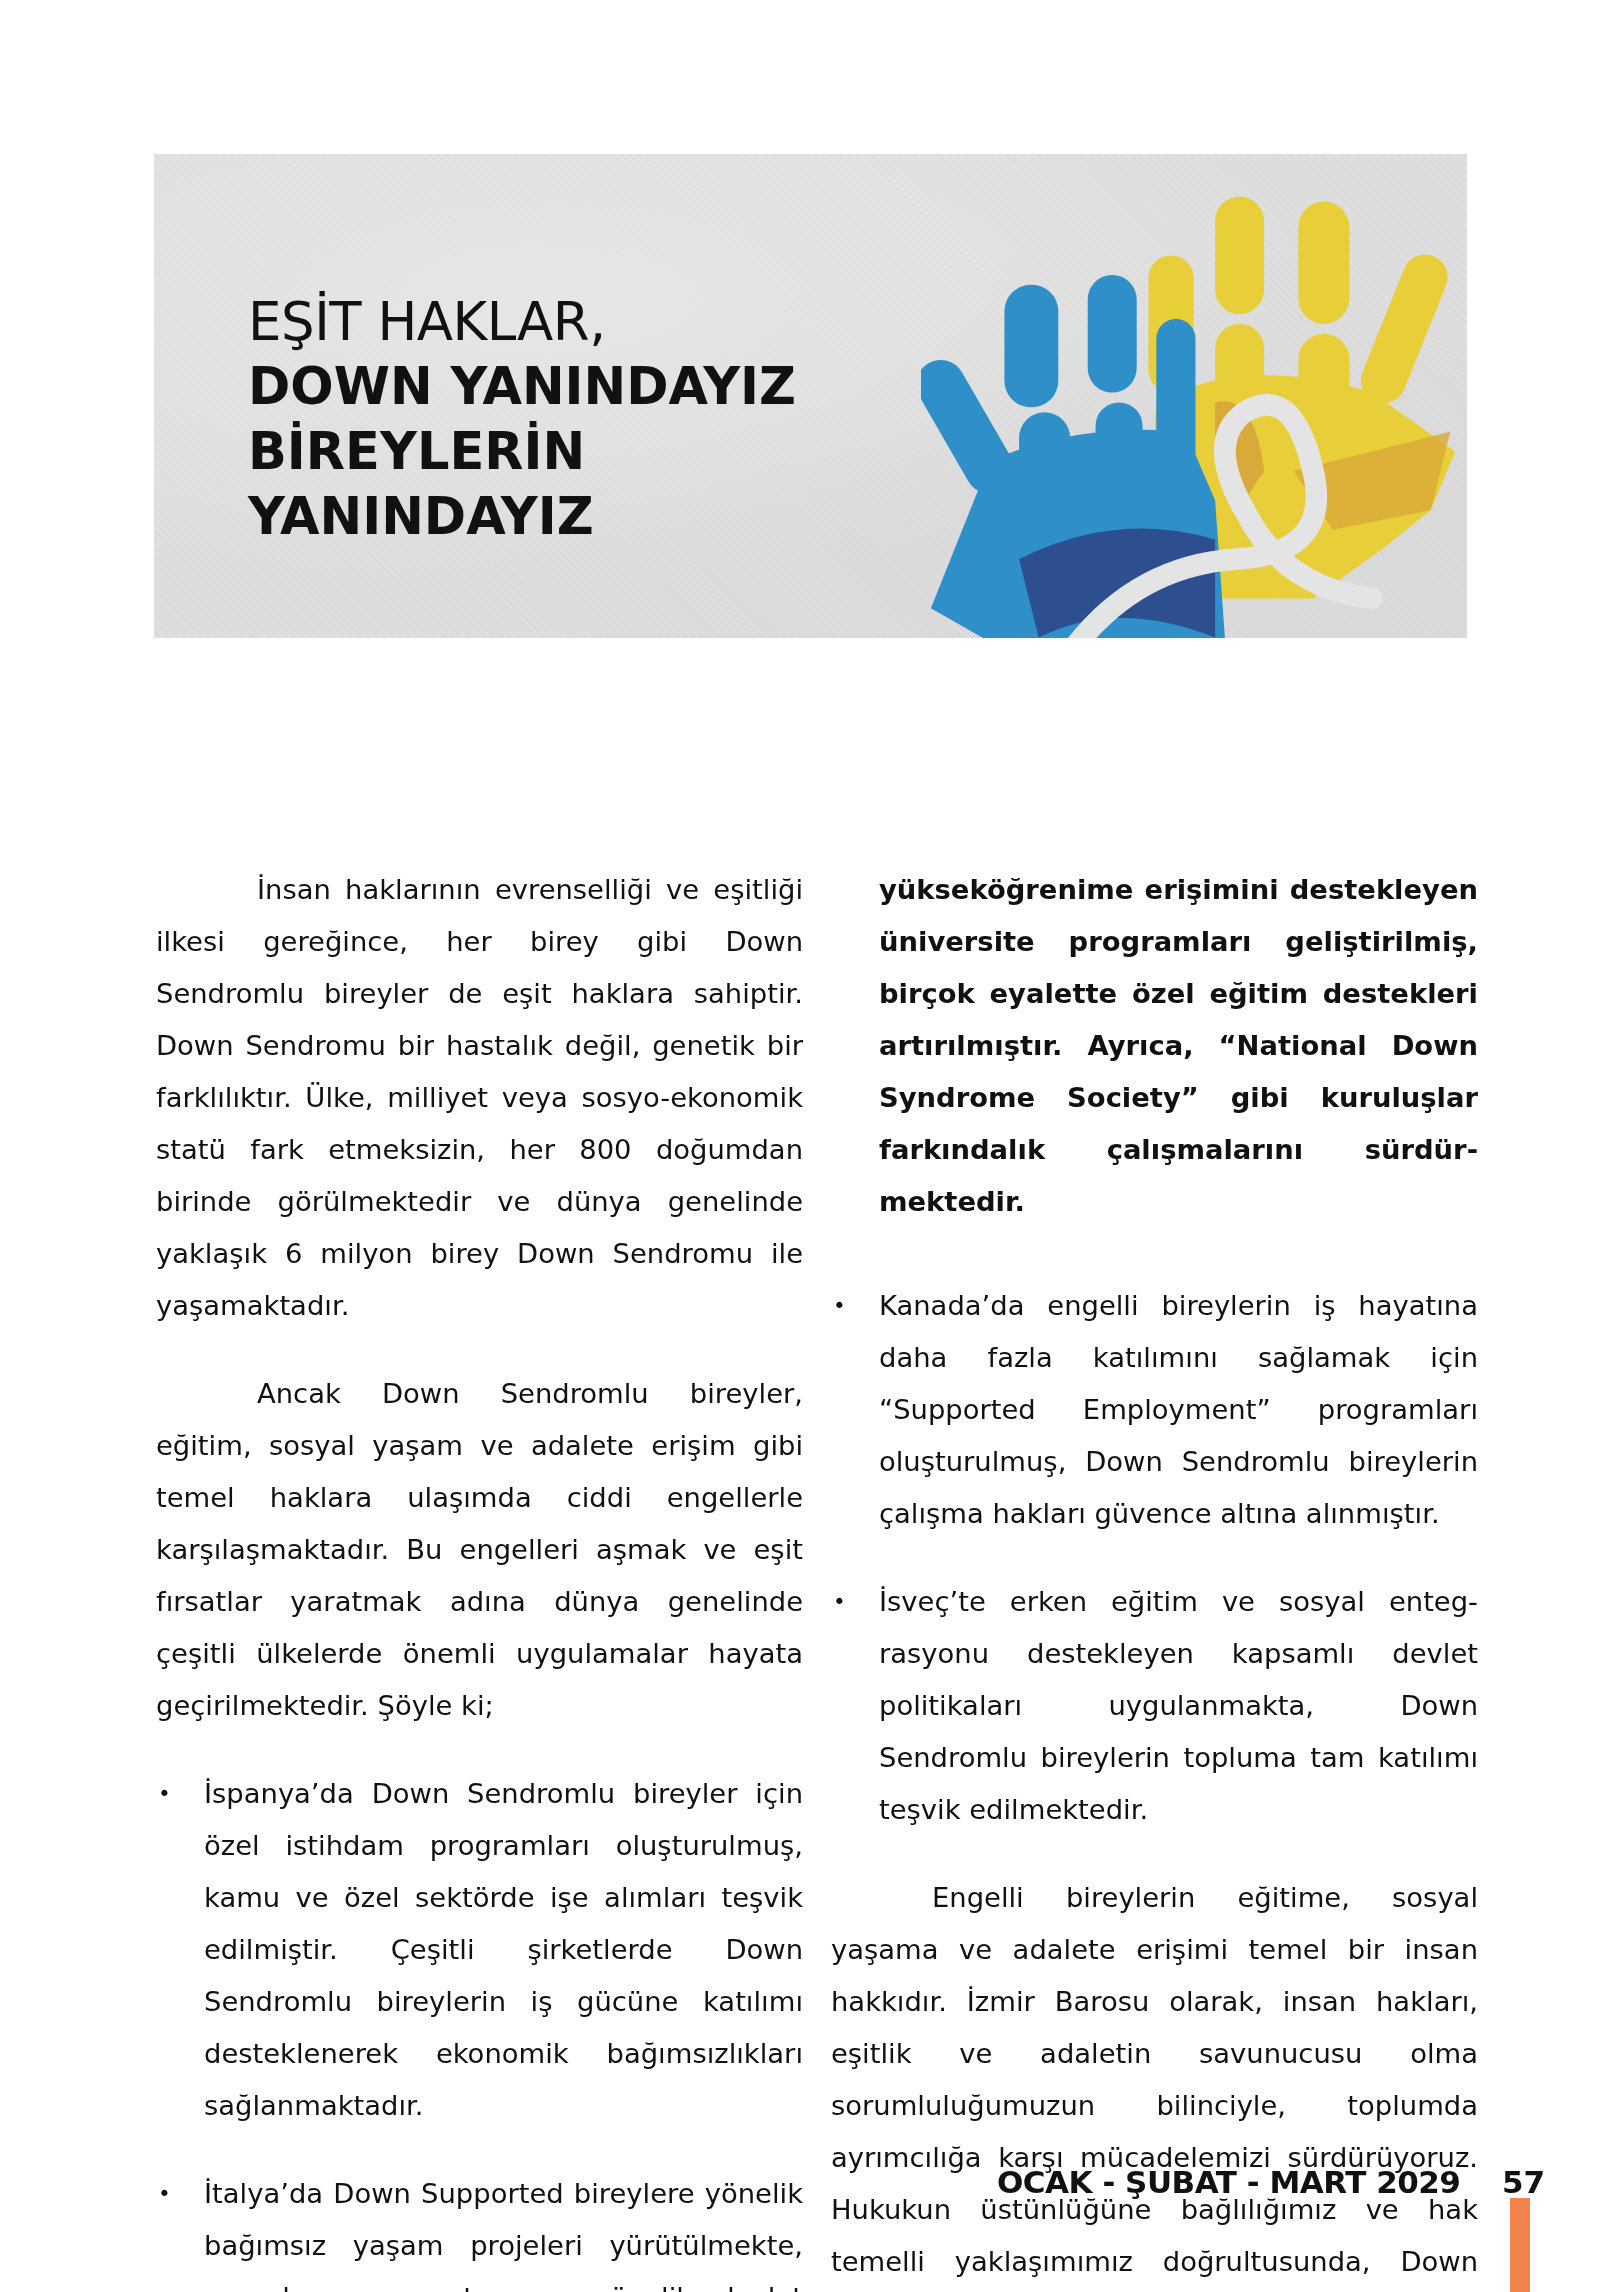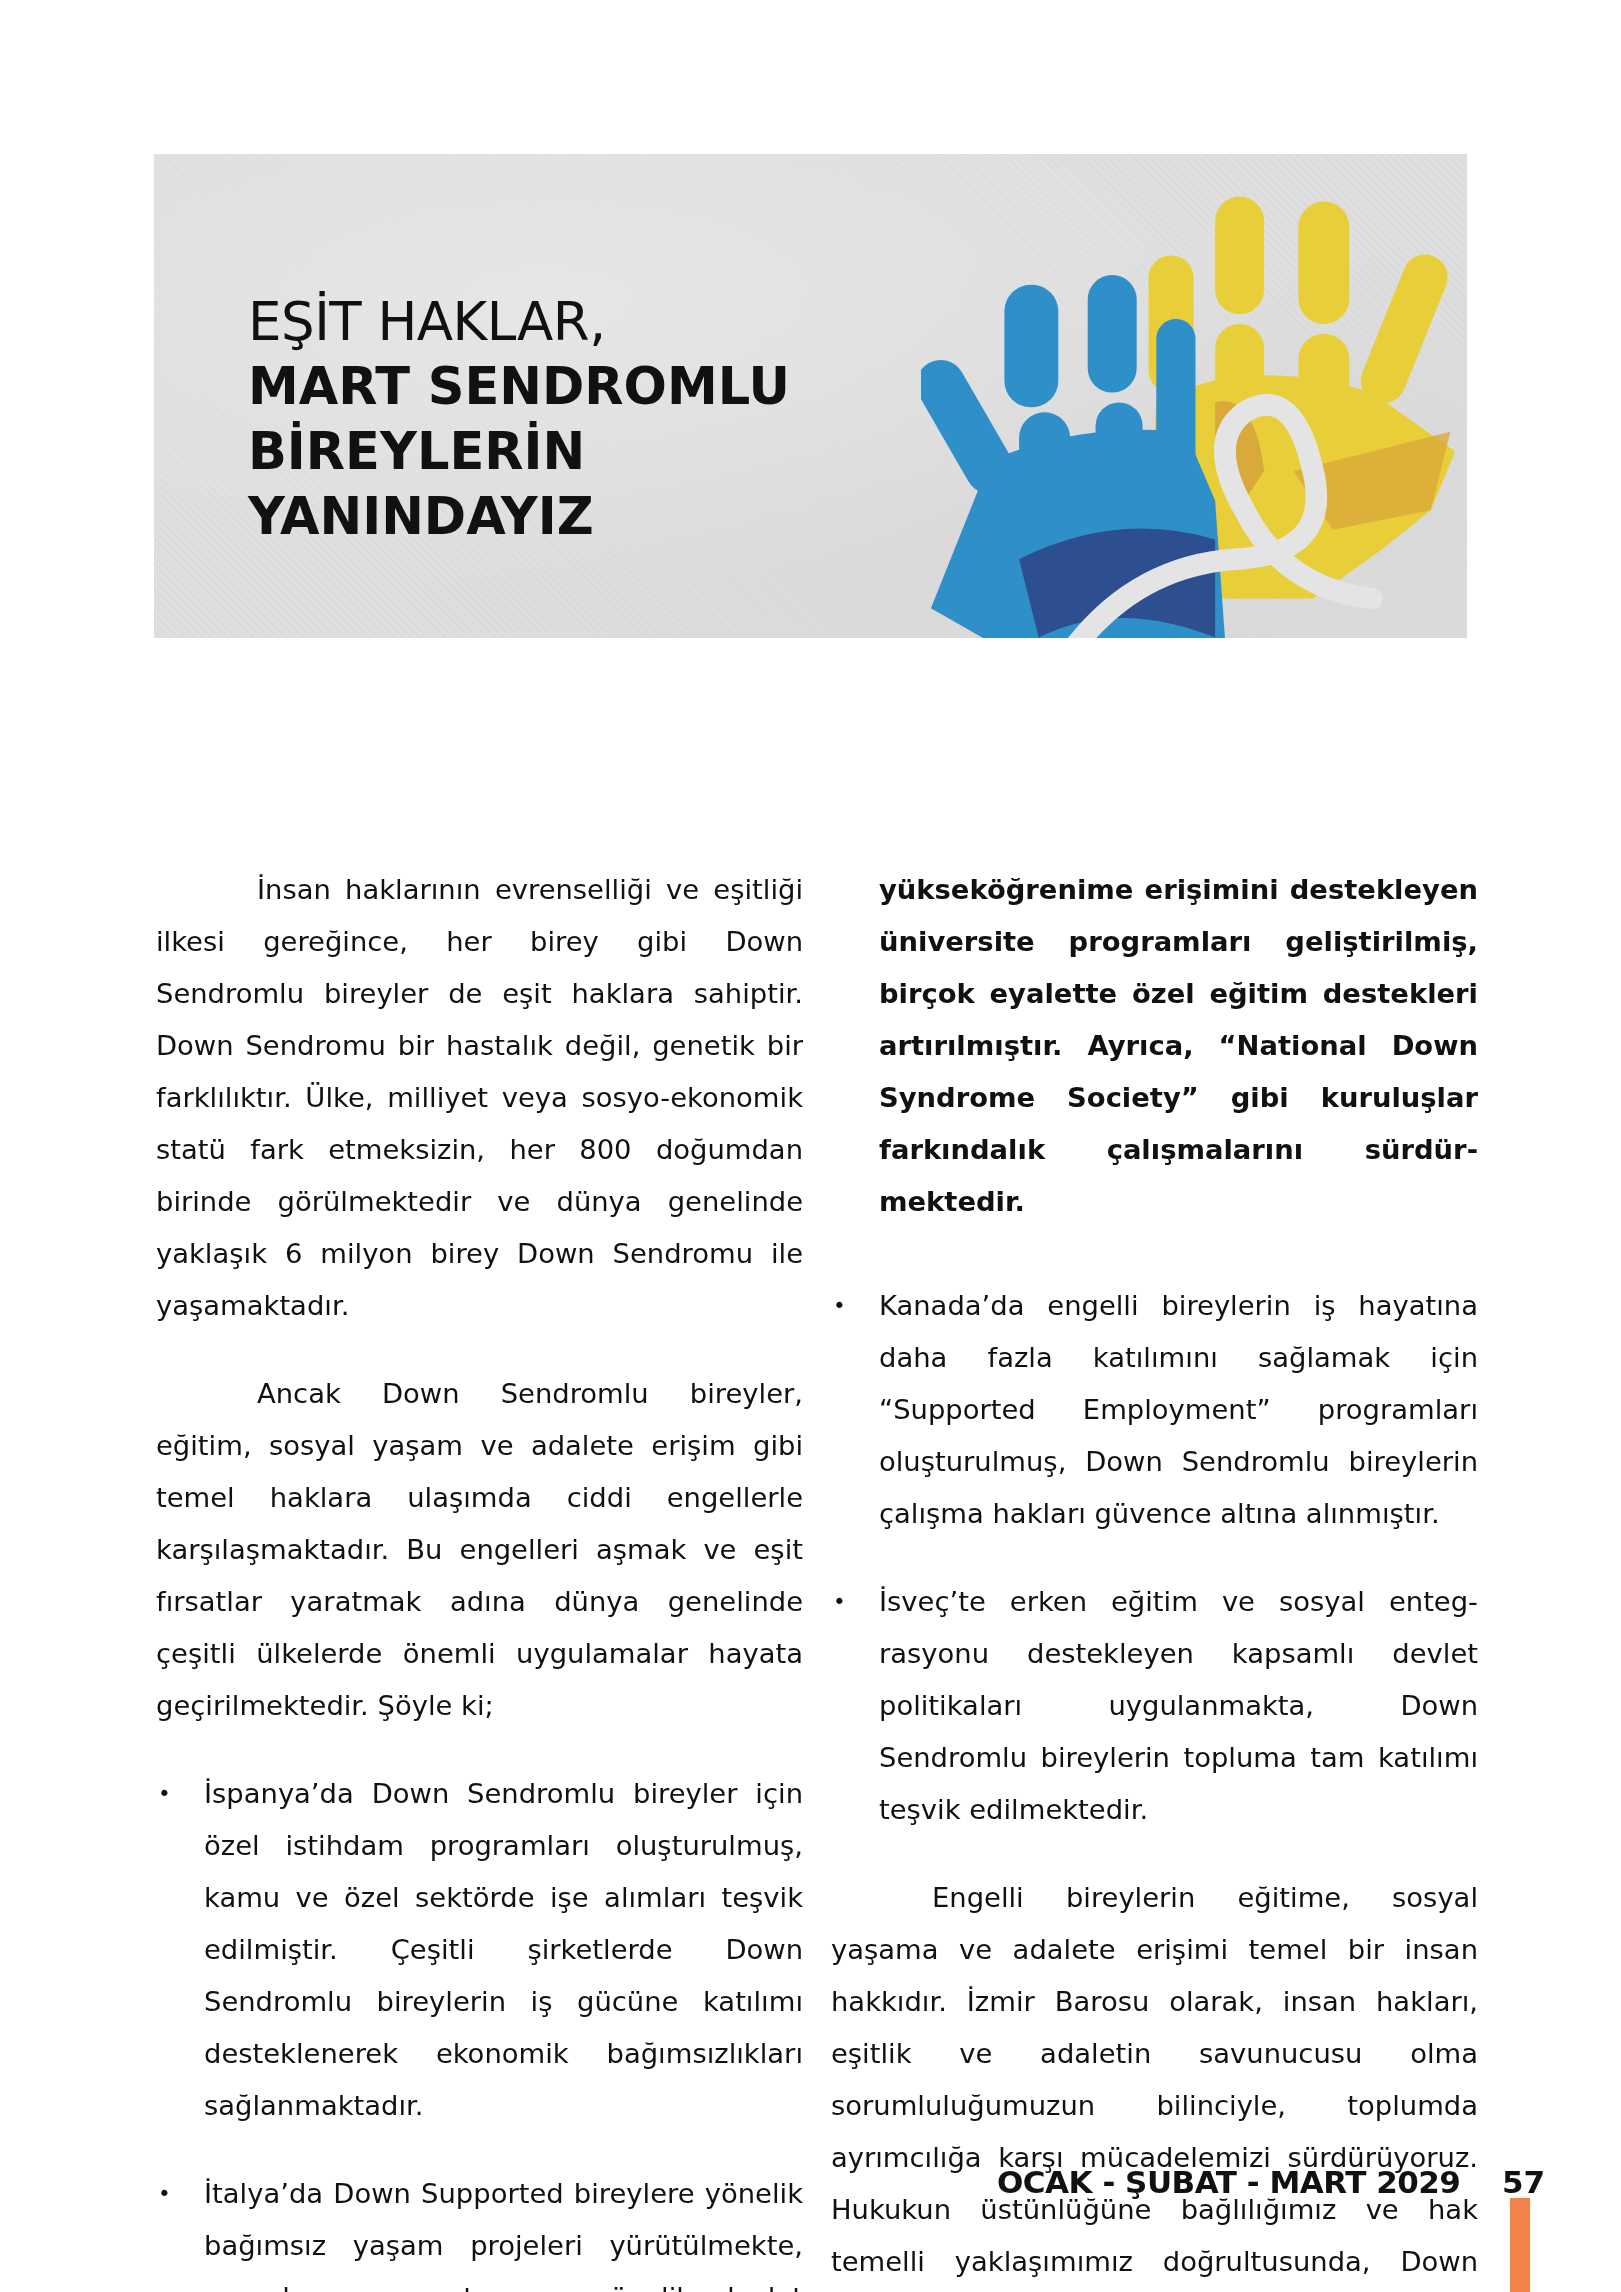--- a/index.html
+++ b/index.html
@@ -45,21 +45,21 @@
     font-weight: bold; font-size: 31px; color: #111; text-align: center;
   }
   .accent-bar { position: absolute; left: 1510px; top: 2198px; width: 19.6px; height: 94px; }
 </style>
 </head>
 <body>
 
 <div class="banner">
   <div class="headline">
     <span class="line light">EŞİT HAKLAR,</span>
-    <span class="line bold">MART SENDROMLU</span>
+    <span class="line bold">DOWN YANINDAYIZ</span>
     <span class="line bold">BİREYLERİN</span>
     <span class="line bold">YANINDAYIZ</span>
   </div>
 
   <svg class="hands" viewBox="0 0 560 600">
 
     <g fill="#e8cf3a">
       <rect x="300" y="20" width="50" height="120" rx="25"></rect>
       <rect x="385" y="25" width="52" height="125" rx="26"></rect>
       <rect x="470" y="75" width="46" height="160" rx="23" transform="rotate(22 493 155)"></rect>

